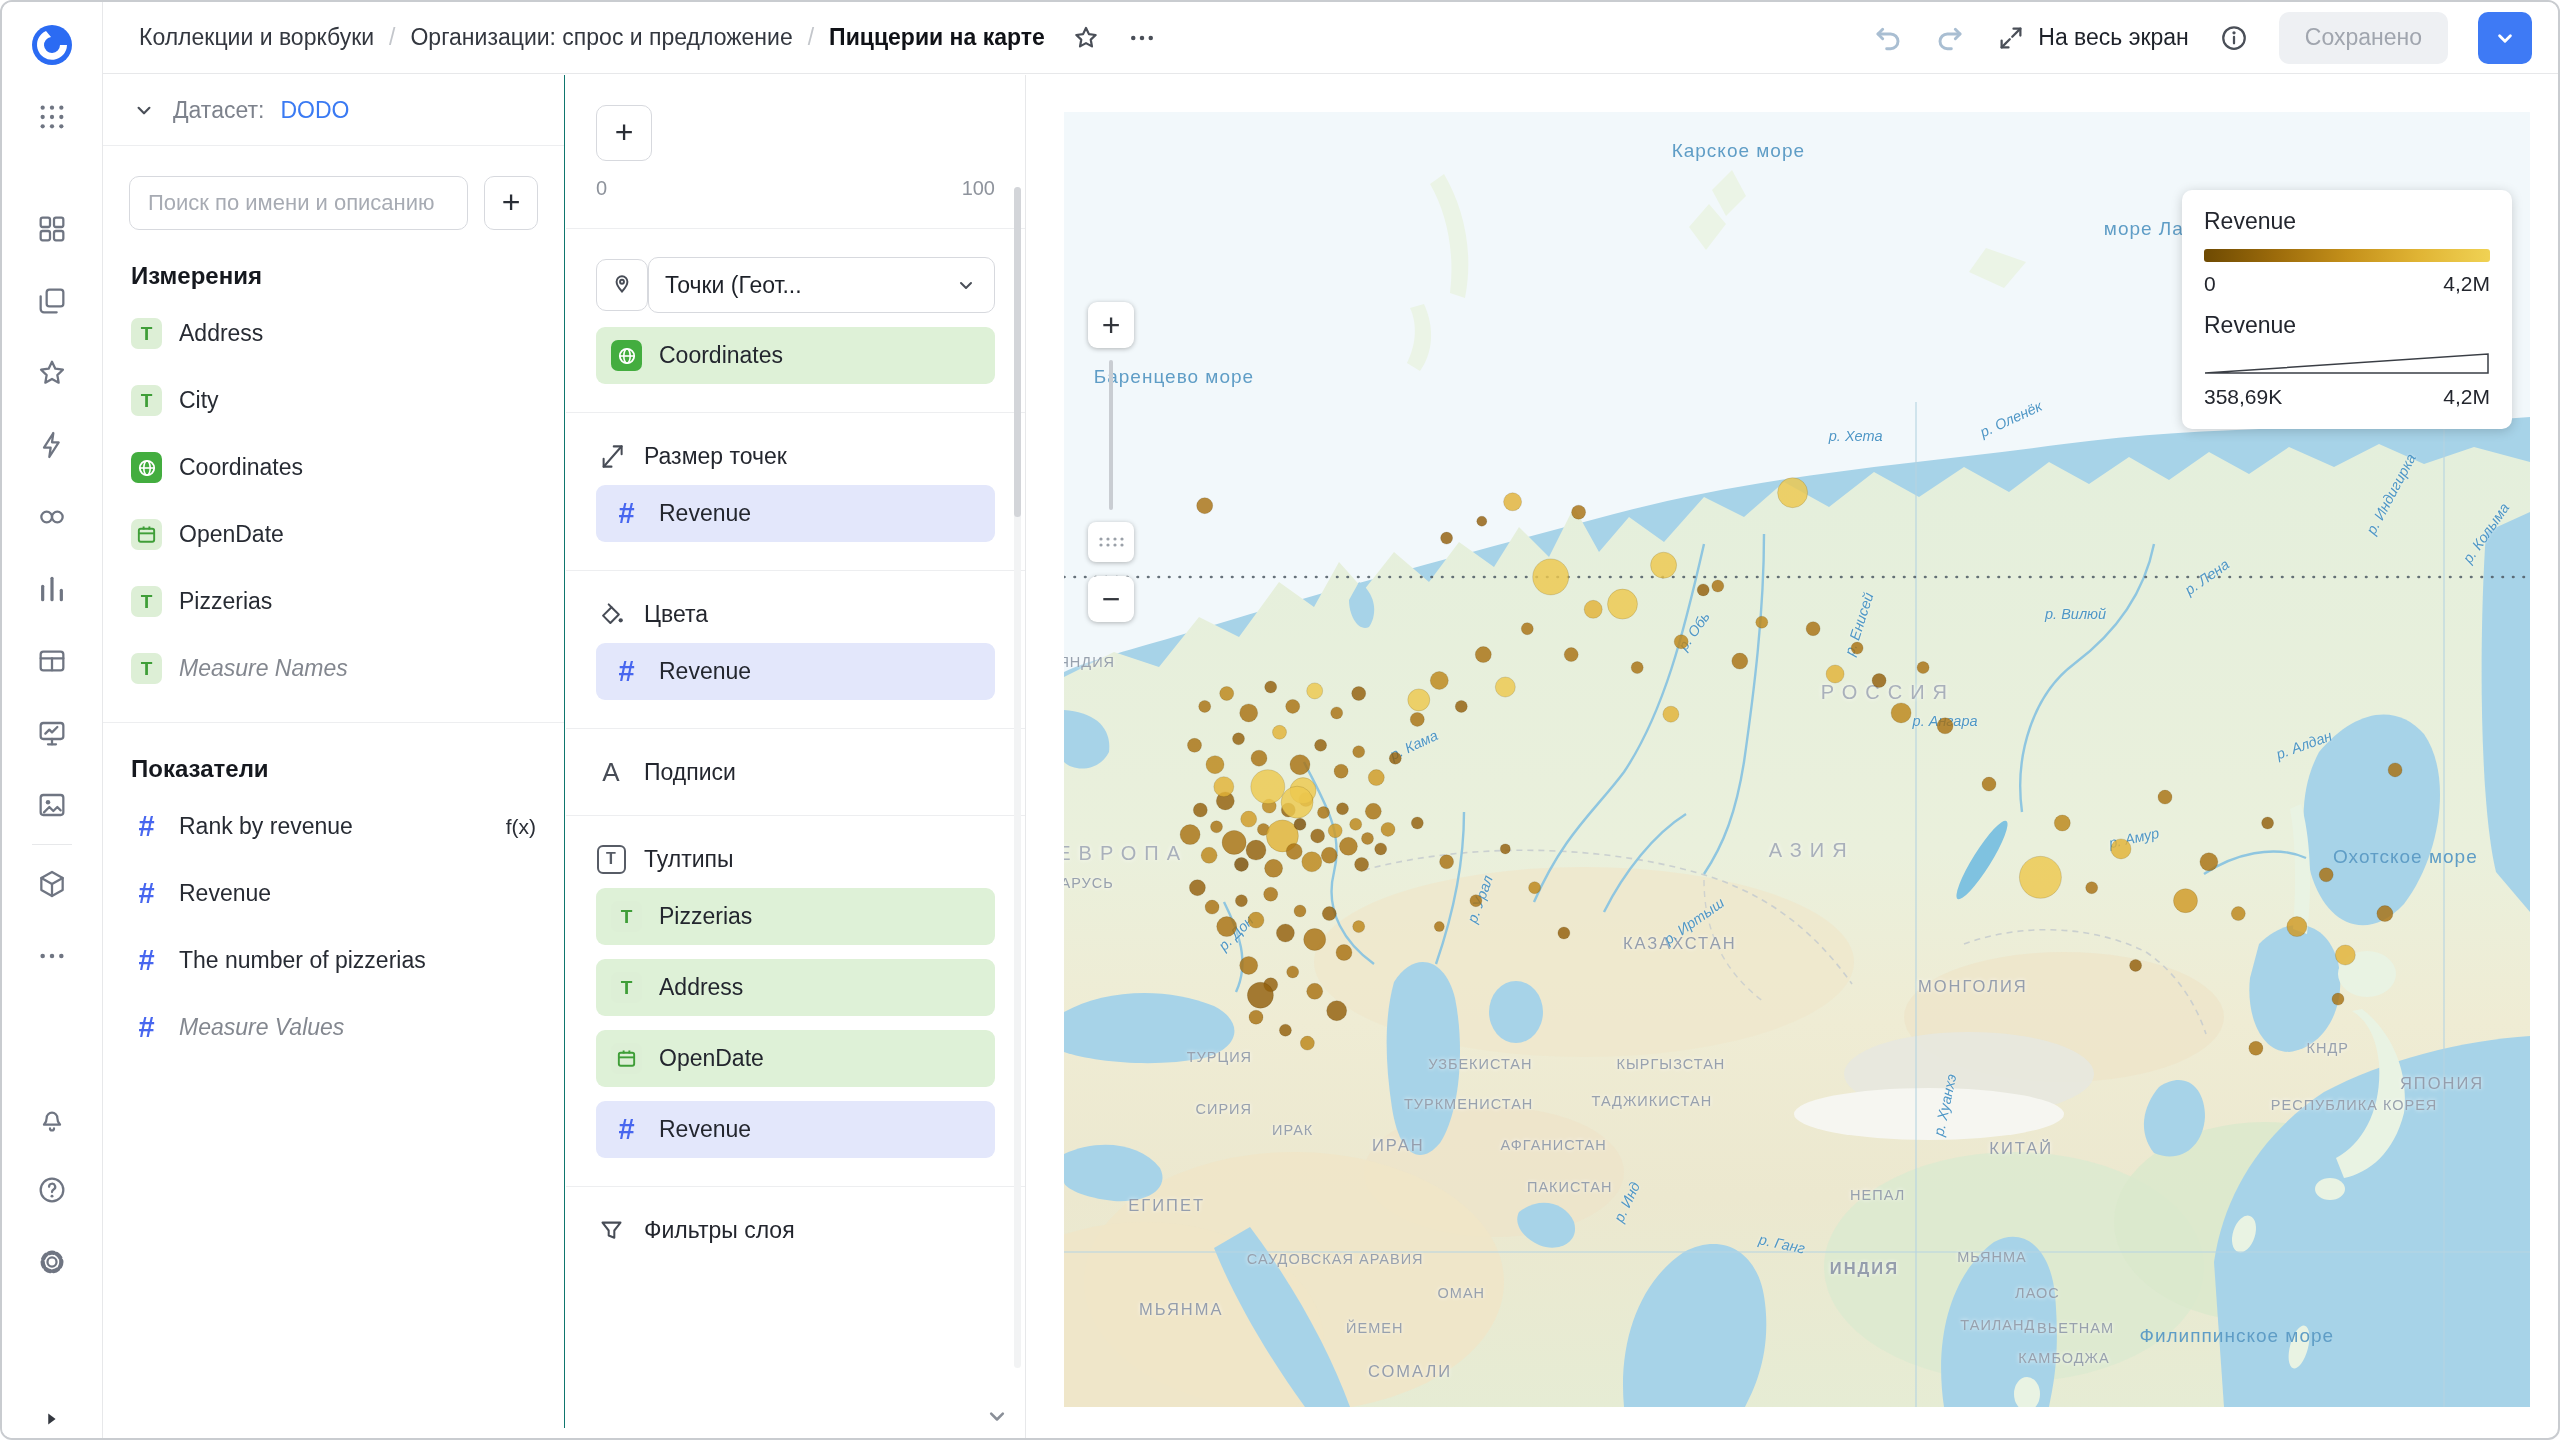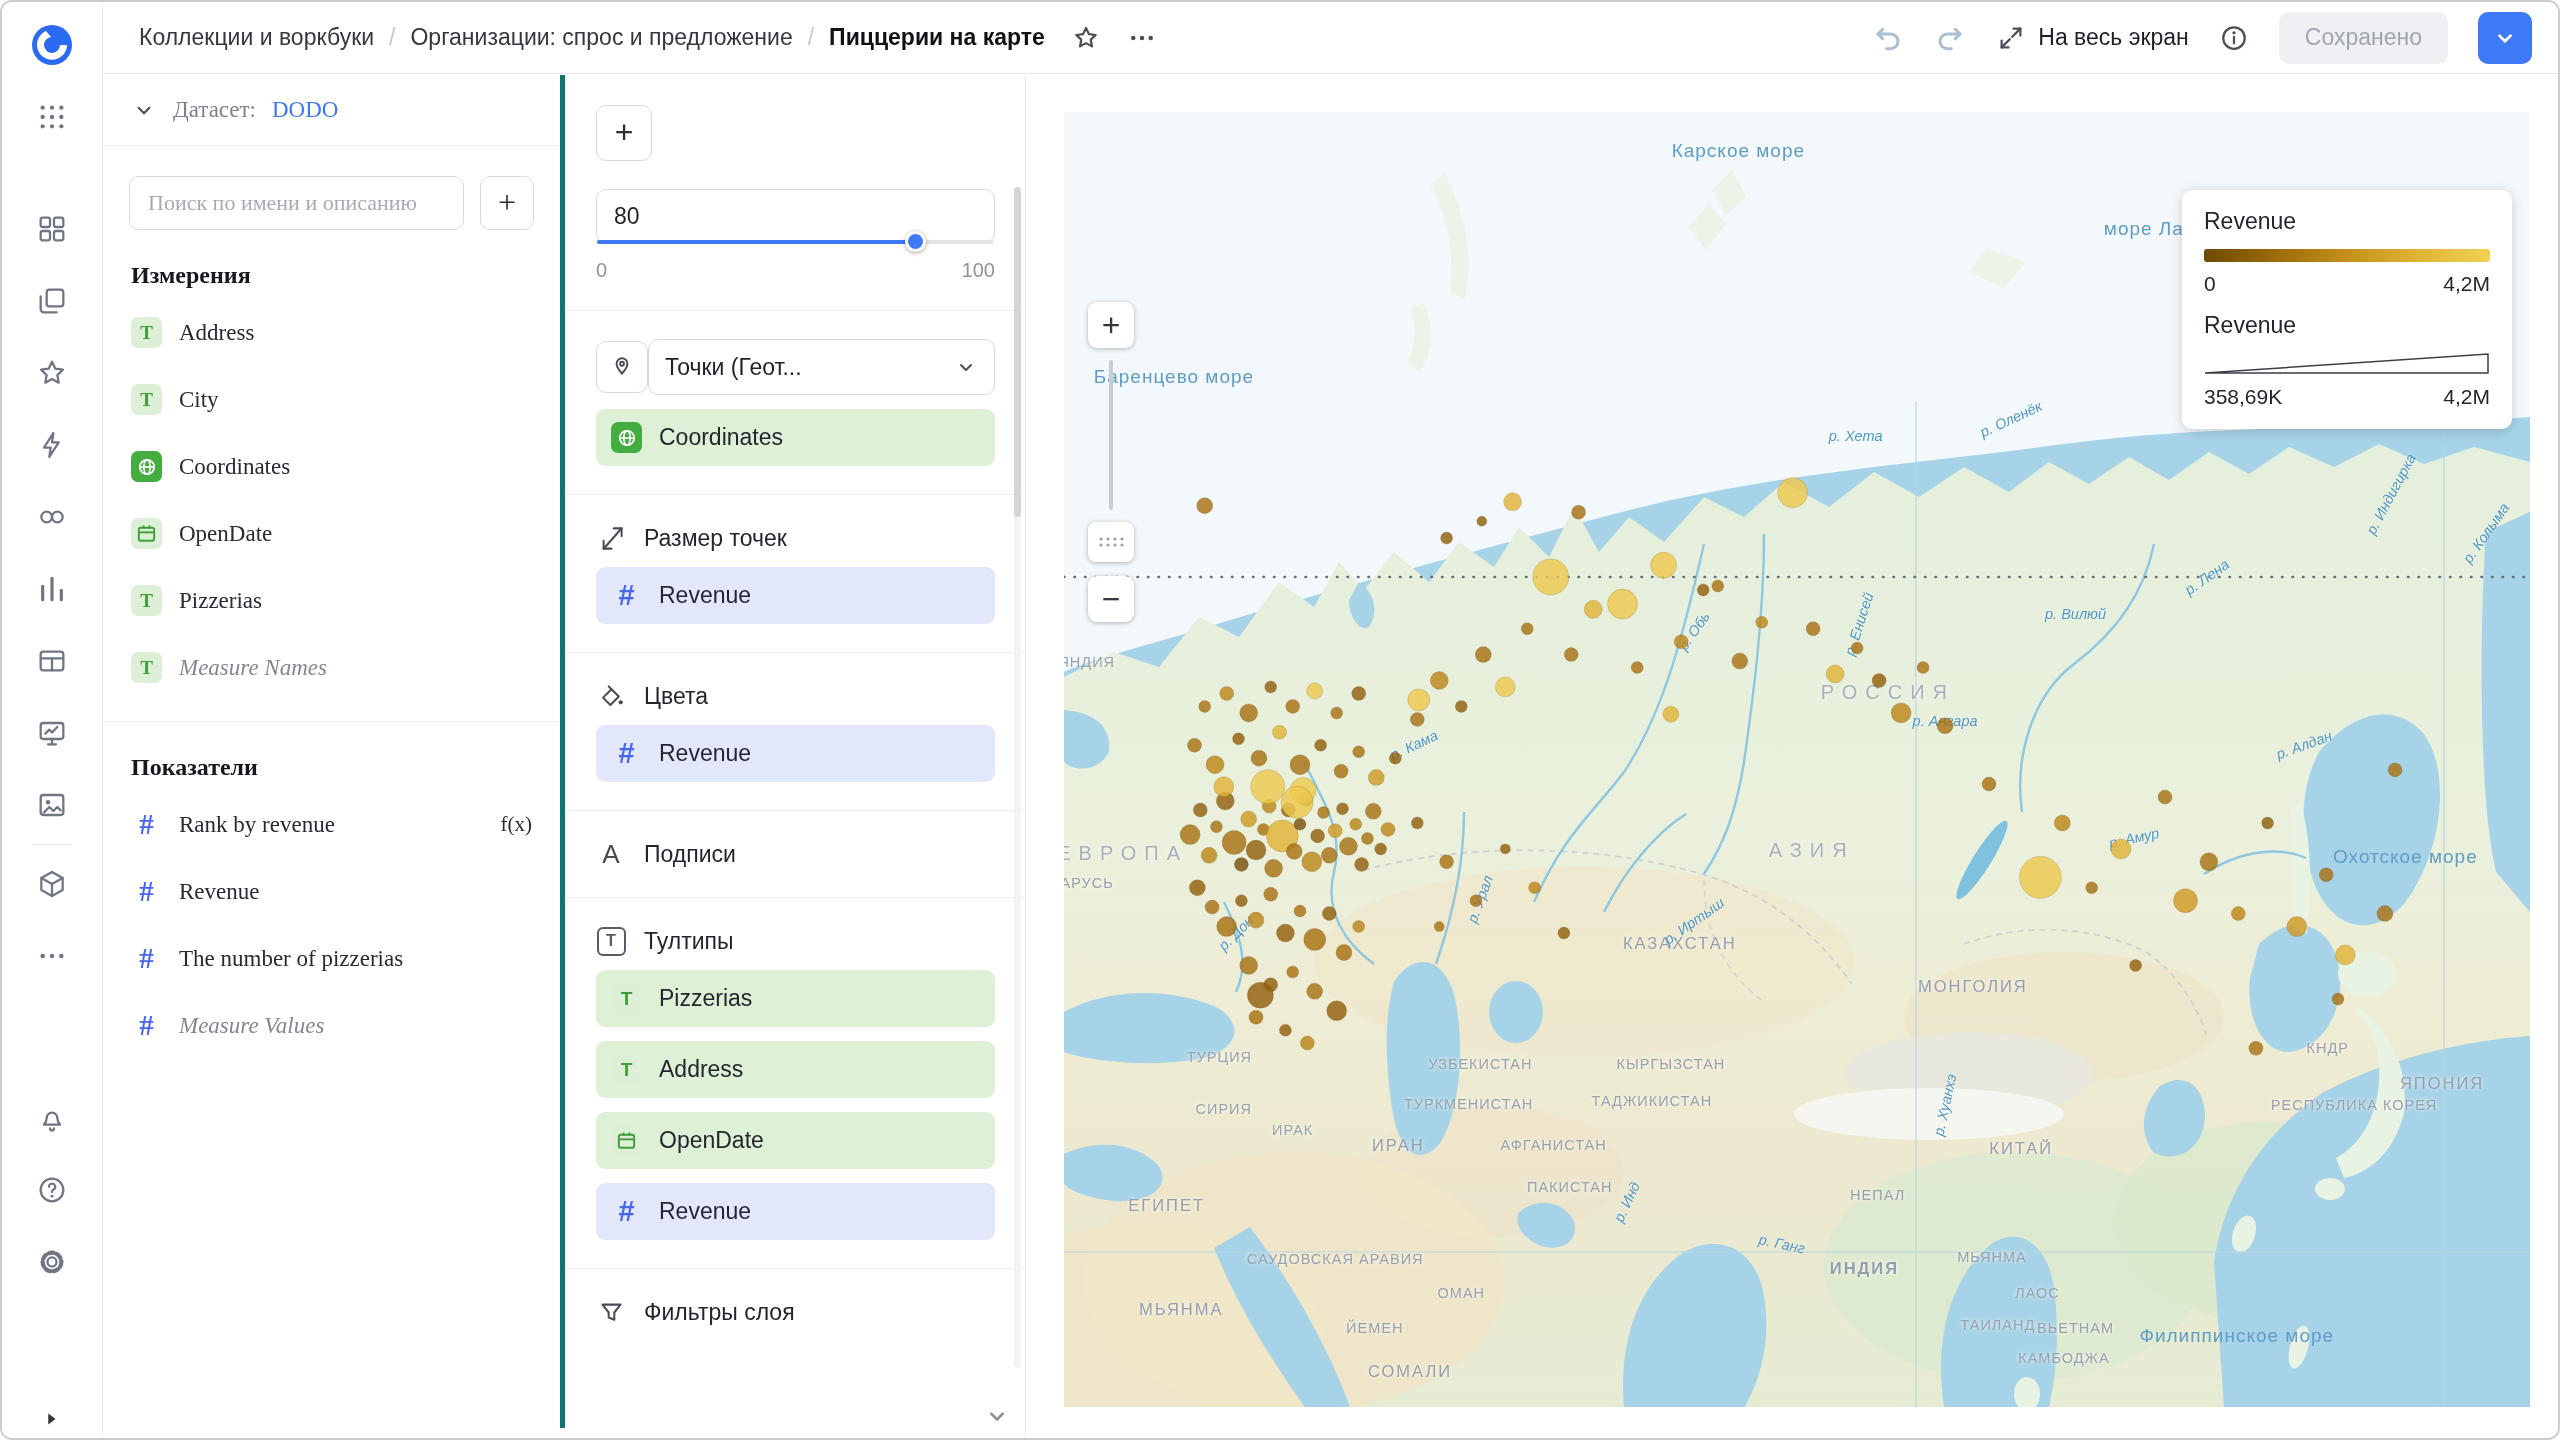--- a/index.html
+++ b/index.html
@@ -31,21 +31,21 @@
   .hdr-right { margin-left:auto; display:flex; align-items:center; gap:30px; }
   .undo-svg { width:32px; height:32px; stroke:#a9bed2; fill:none; stroke-width:2.2; stroke-linecap:round; stroke-linejoin:round; }
   .fullscreen { display:flex; align-items:center; gap:12px; cursor:pointer; font-size:23px; color:#1d2129; white-space:nowrap; }
   .saved-btn { height:52px; padding:0 26px; border-radius:10px; background:#eef0f3; color:#a0a5ae;
                font-size:23px; display:flex; align-items:center; cursor:default; }
   .primary-btn { width:54px; height:52px; border-radius:10px; background:#3e7af5; display:flex;
                  align-items:center; justify-content:center; cursor:pointer; }
 
   
   .ds-panel { position:absolute; left:101px; top:73px; width:462px; bottom:10px; background:#fff;
-              border-right:5px solid #0f766e; z-index:20; overflow:hidden;font-family:Liberation Serif, serif; }
+              border-right:1px solid #0f766e; z-index:20; overflow:hidden; }
   .ds-head { height:71px; border-bottom:1px solid #edeef0; display:flex; align-items:center; gap:16px;
              padding:0 28px; font-size:23px; }
   .ds-head .lbl { color:#7d828c; }
   .ds-head .name { color:#3a7af3; cursor:pointer; }
   .search-row { display:flex; gap:16px; margin:30px 26px 0; }
   .search-input { flex:1; height:54px; border:1px solid #d7d9de; border-radius:10px; padding:0 18px;
                   font-size:22px; color:#333; outline:none; font-family:inherit; min-width:0; }
   .search-input::placeholder { color:#a7abb3; }
   .plus-btn { width:54px; height:54px; border:1px solid #d7d9de; border-radius:10px; background:#fff;
               display:flex; align-items:center; justify-content:center; cursor:pointer; }
@@ -384,29 +384,20 @@
 </div>
 
 <div class="cp-panel">
   <div class="cp-body">
     <div class="row-layer">
       <div class="sq-btn">
         <span class="plus-glyph">+</span>
       </div>
     </div>
 
-    <div class="opacity">
-      <div class="op-box">
-        <span>80</span>
-      </div>
-      <div class="op-track">
-        <div class="op-fill" id="op-fill" style="width: 80%;"></div>
-      </div>
-      <div class="op-knob" id="op-knob" style="left: calc(80% - 10px);"></div>
-    </div>
     <div class="op-scale">
       <span>0</span>
       <span>100</span>
     </div>
 
     <div class="cp-sep"></div>
 
     <div class="row-geo">
       <div class="icon-box">
         <svg width="26" height="26" viewBox="0 0 24 24" style="stroke:#474c56;fill:none;stroke-width:1.8;">

